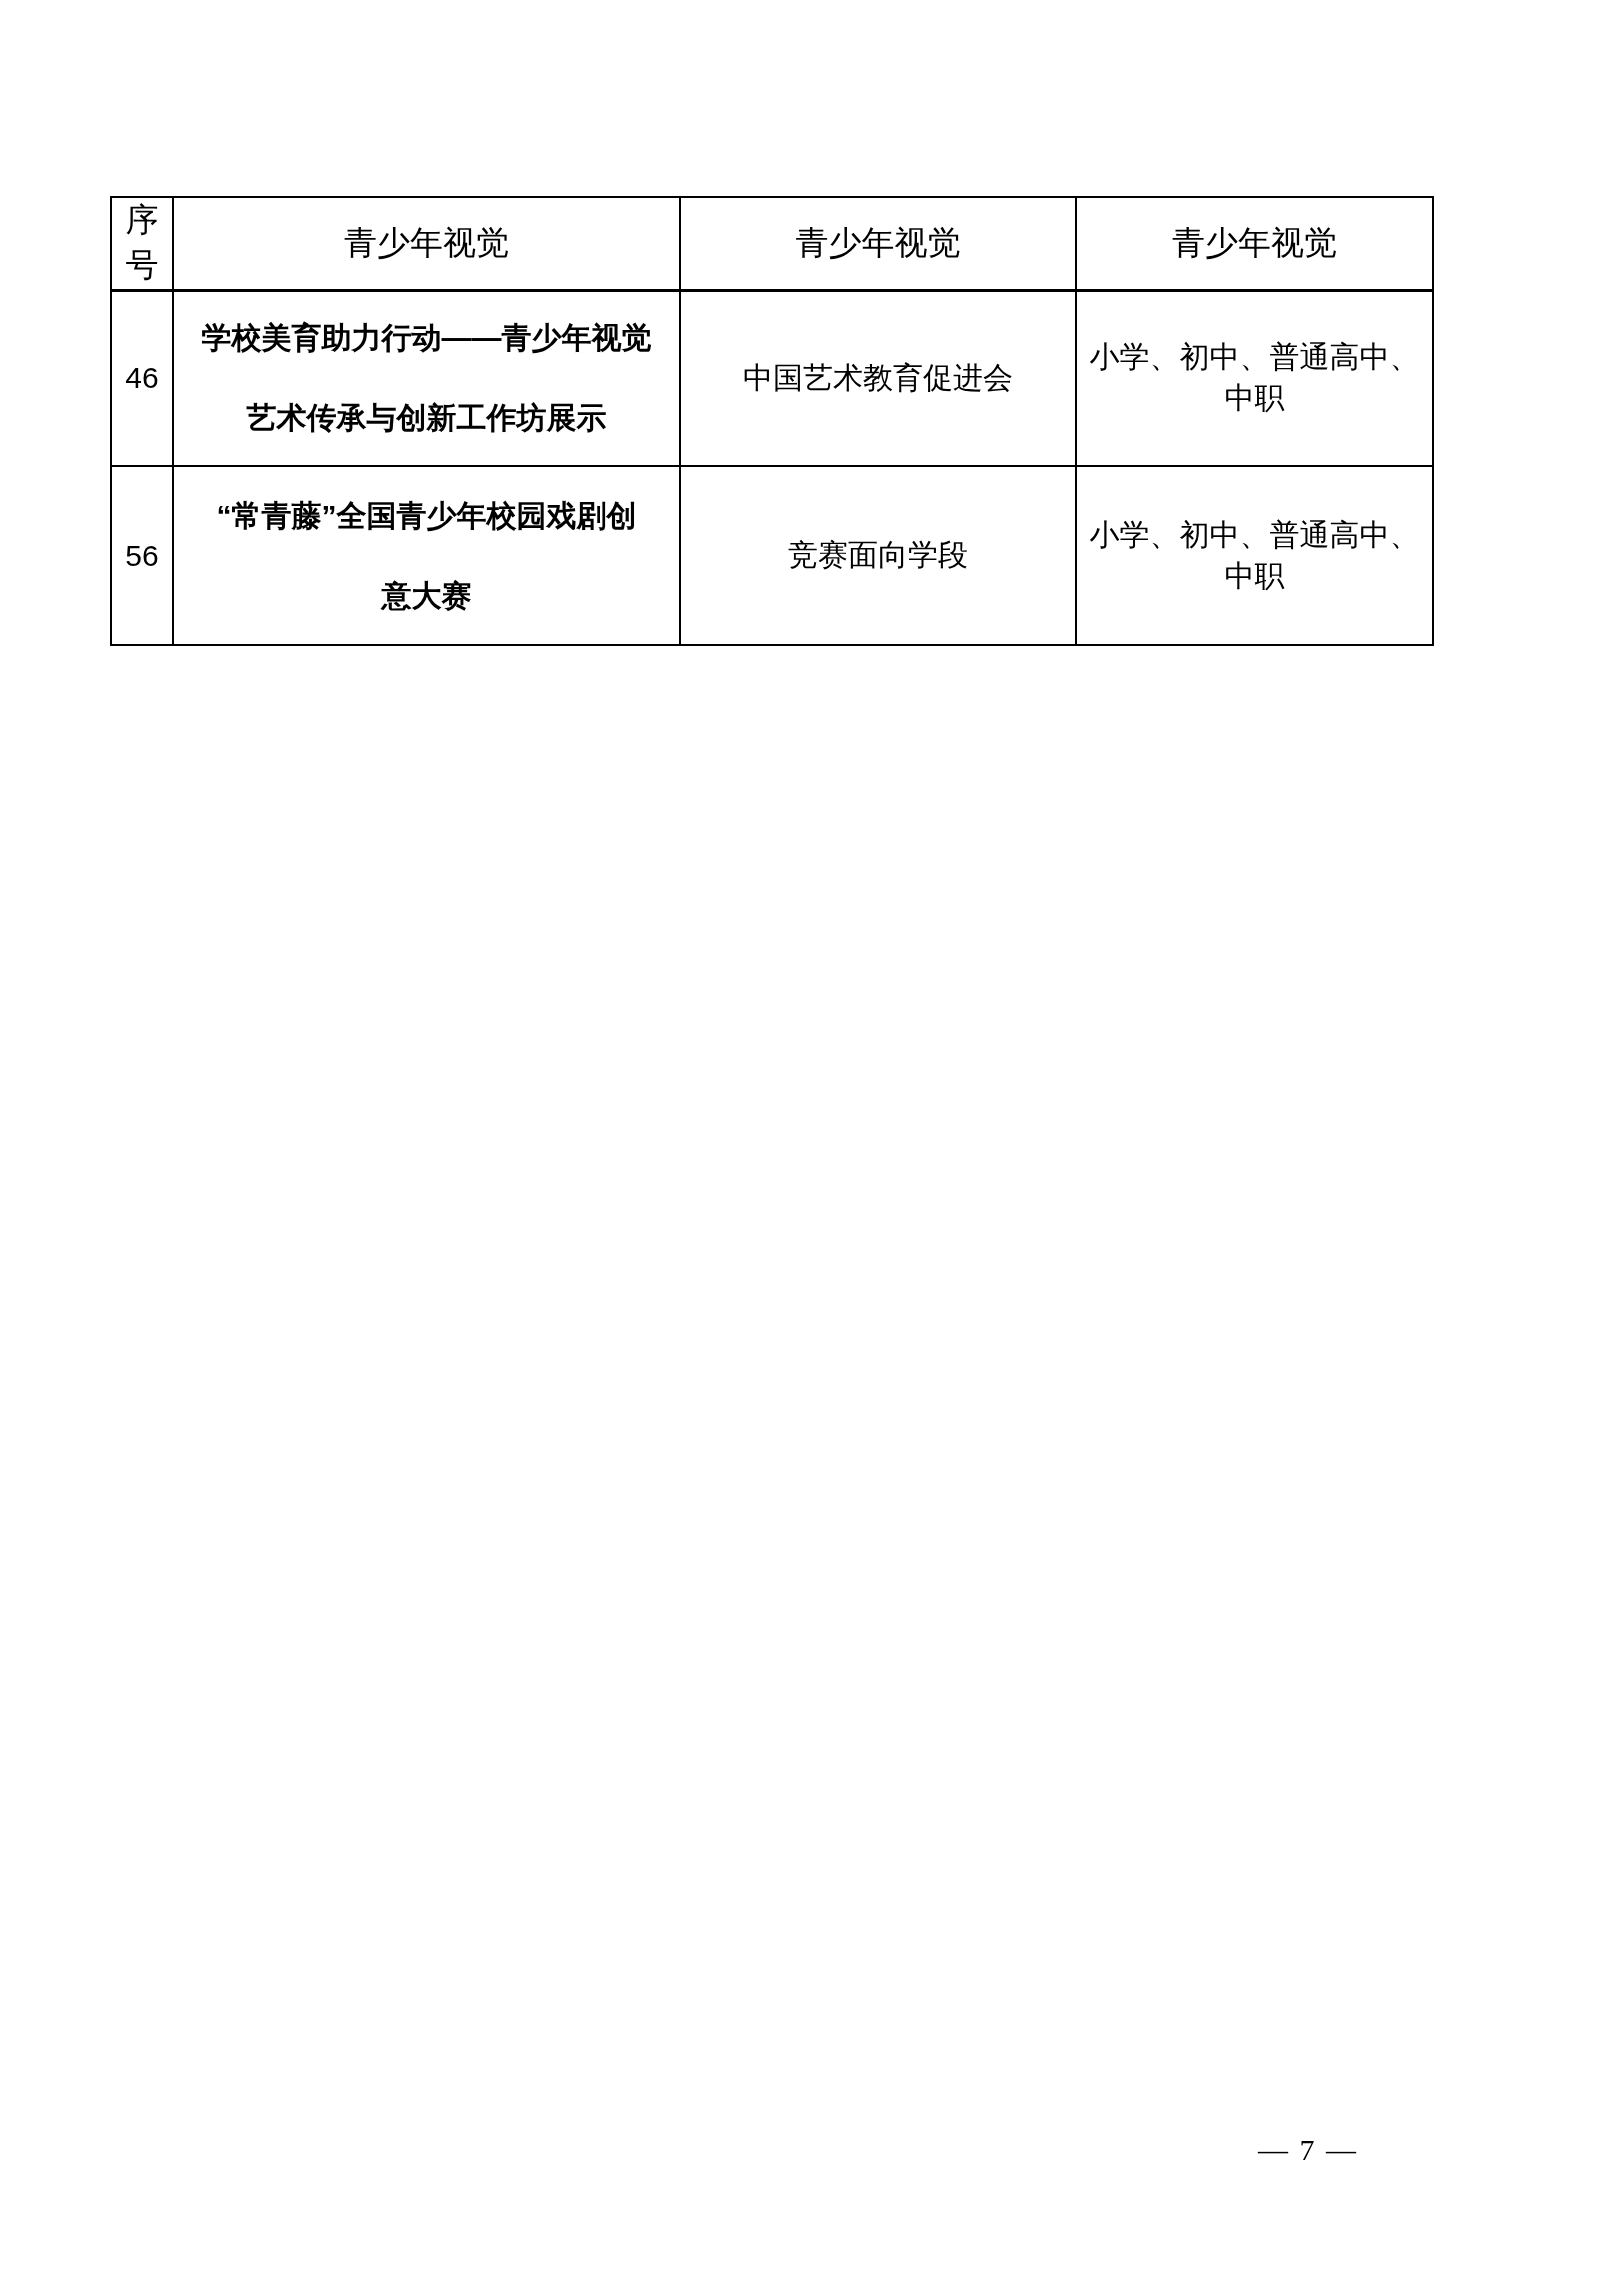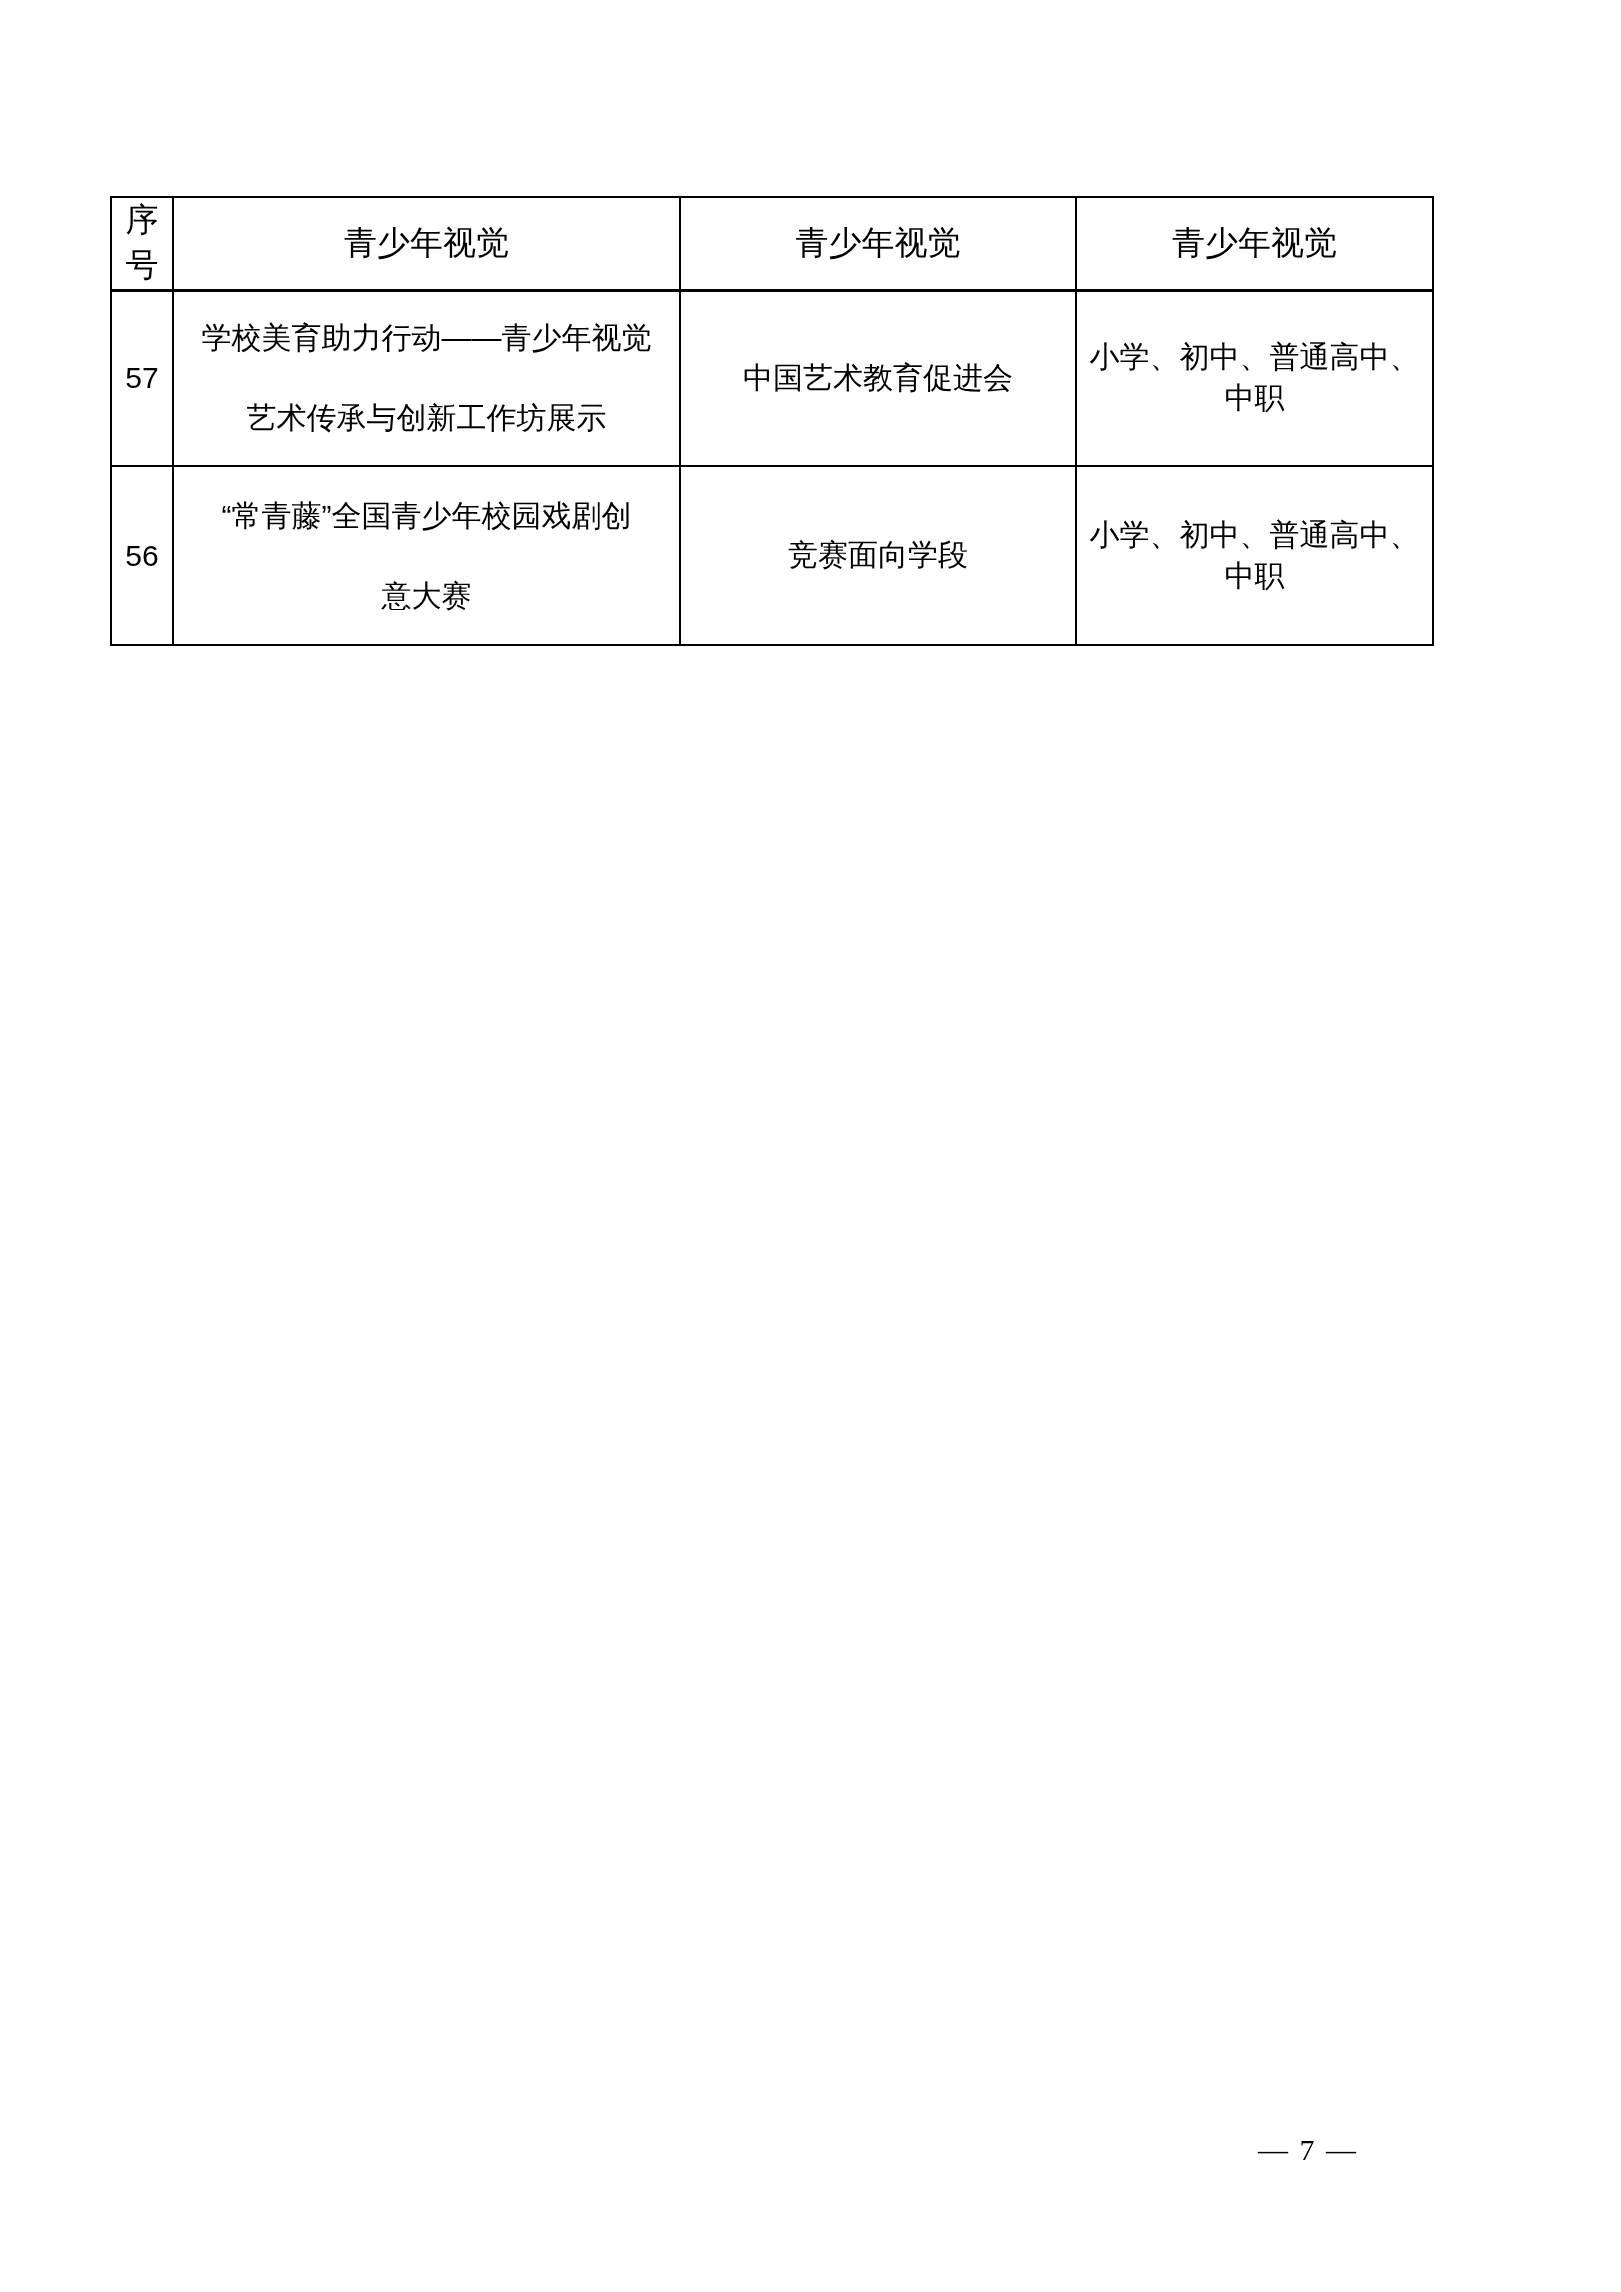--- a/index.html
+++ b/index.html
@@ -39,20 +39,21 @@
   table.doc-table td {
     font-family: "Liberation Sans", sans-serif;
     font-size: 30px;
     text-align: center;
   }
   tr.row-46 td { height: 176px; }
   tr.row-47 td { height: 179px; }
   td.name-cell {
     text-align: left;
     padding: 0 2.9px;
+    font-weight: bold;
   }
   .name-line {
     line-height: 80px;
     white-space: nowrap;
   }
   .index-cell, .org-cell, .stage-cell {
     text-align: center;
   }
   .footer-pagenum {
     position: absolute;
@@ -82,21 +83,21 @@
     <thead>
       <tr>
         <th>序号</th>
         <th>青少年视觉</th>
         <th>青少年视觉</th>
         <th>青少年视觉</th>
       </tr>
     </thead>
     <tbody>
       <tr class="row-46">
-        <td class="index-cell">57</td>
+        <td class="index-cell">46</td>
         <td class="name-cell">
           <div class="name-line">学校美育助力行动——青少年视觉</div>
           <div class="name-line">艺术传承与创新工作坊展示</div>
         </td>
         <td class="org-cell">中国艺术教育促进会</td>
         <td class="stage-cell">小学、初中、普通高中、中职</td>
       </tr>
       <tr class="row-47">
         <td class="index-cell">56</td>
         <td class="name-cell">

